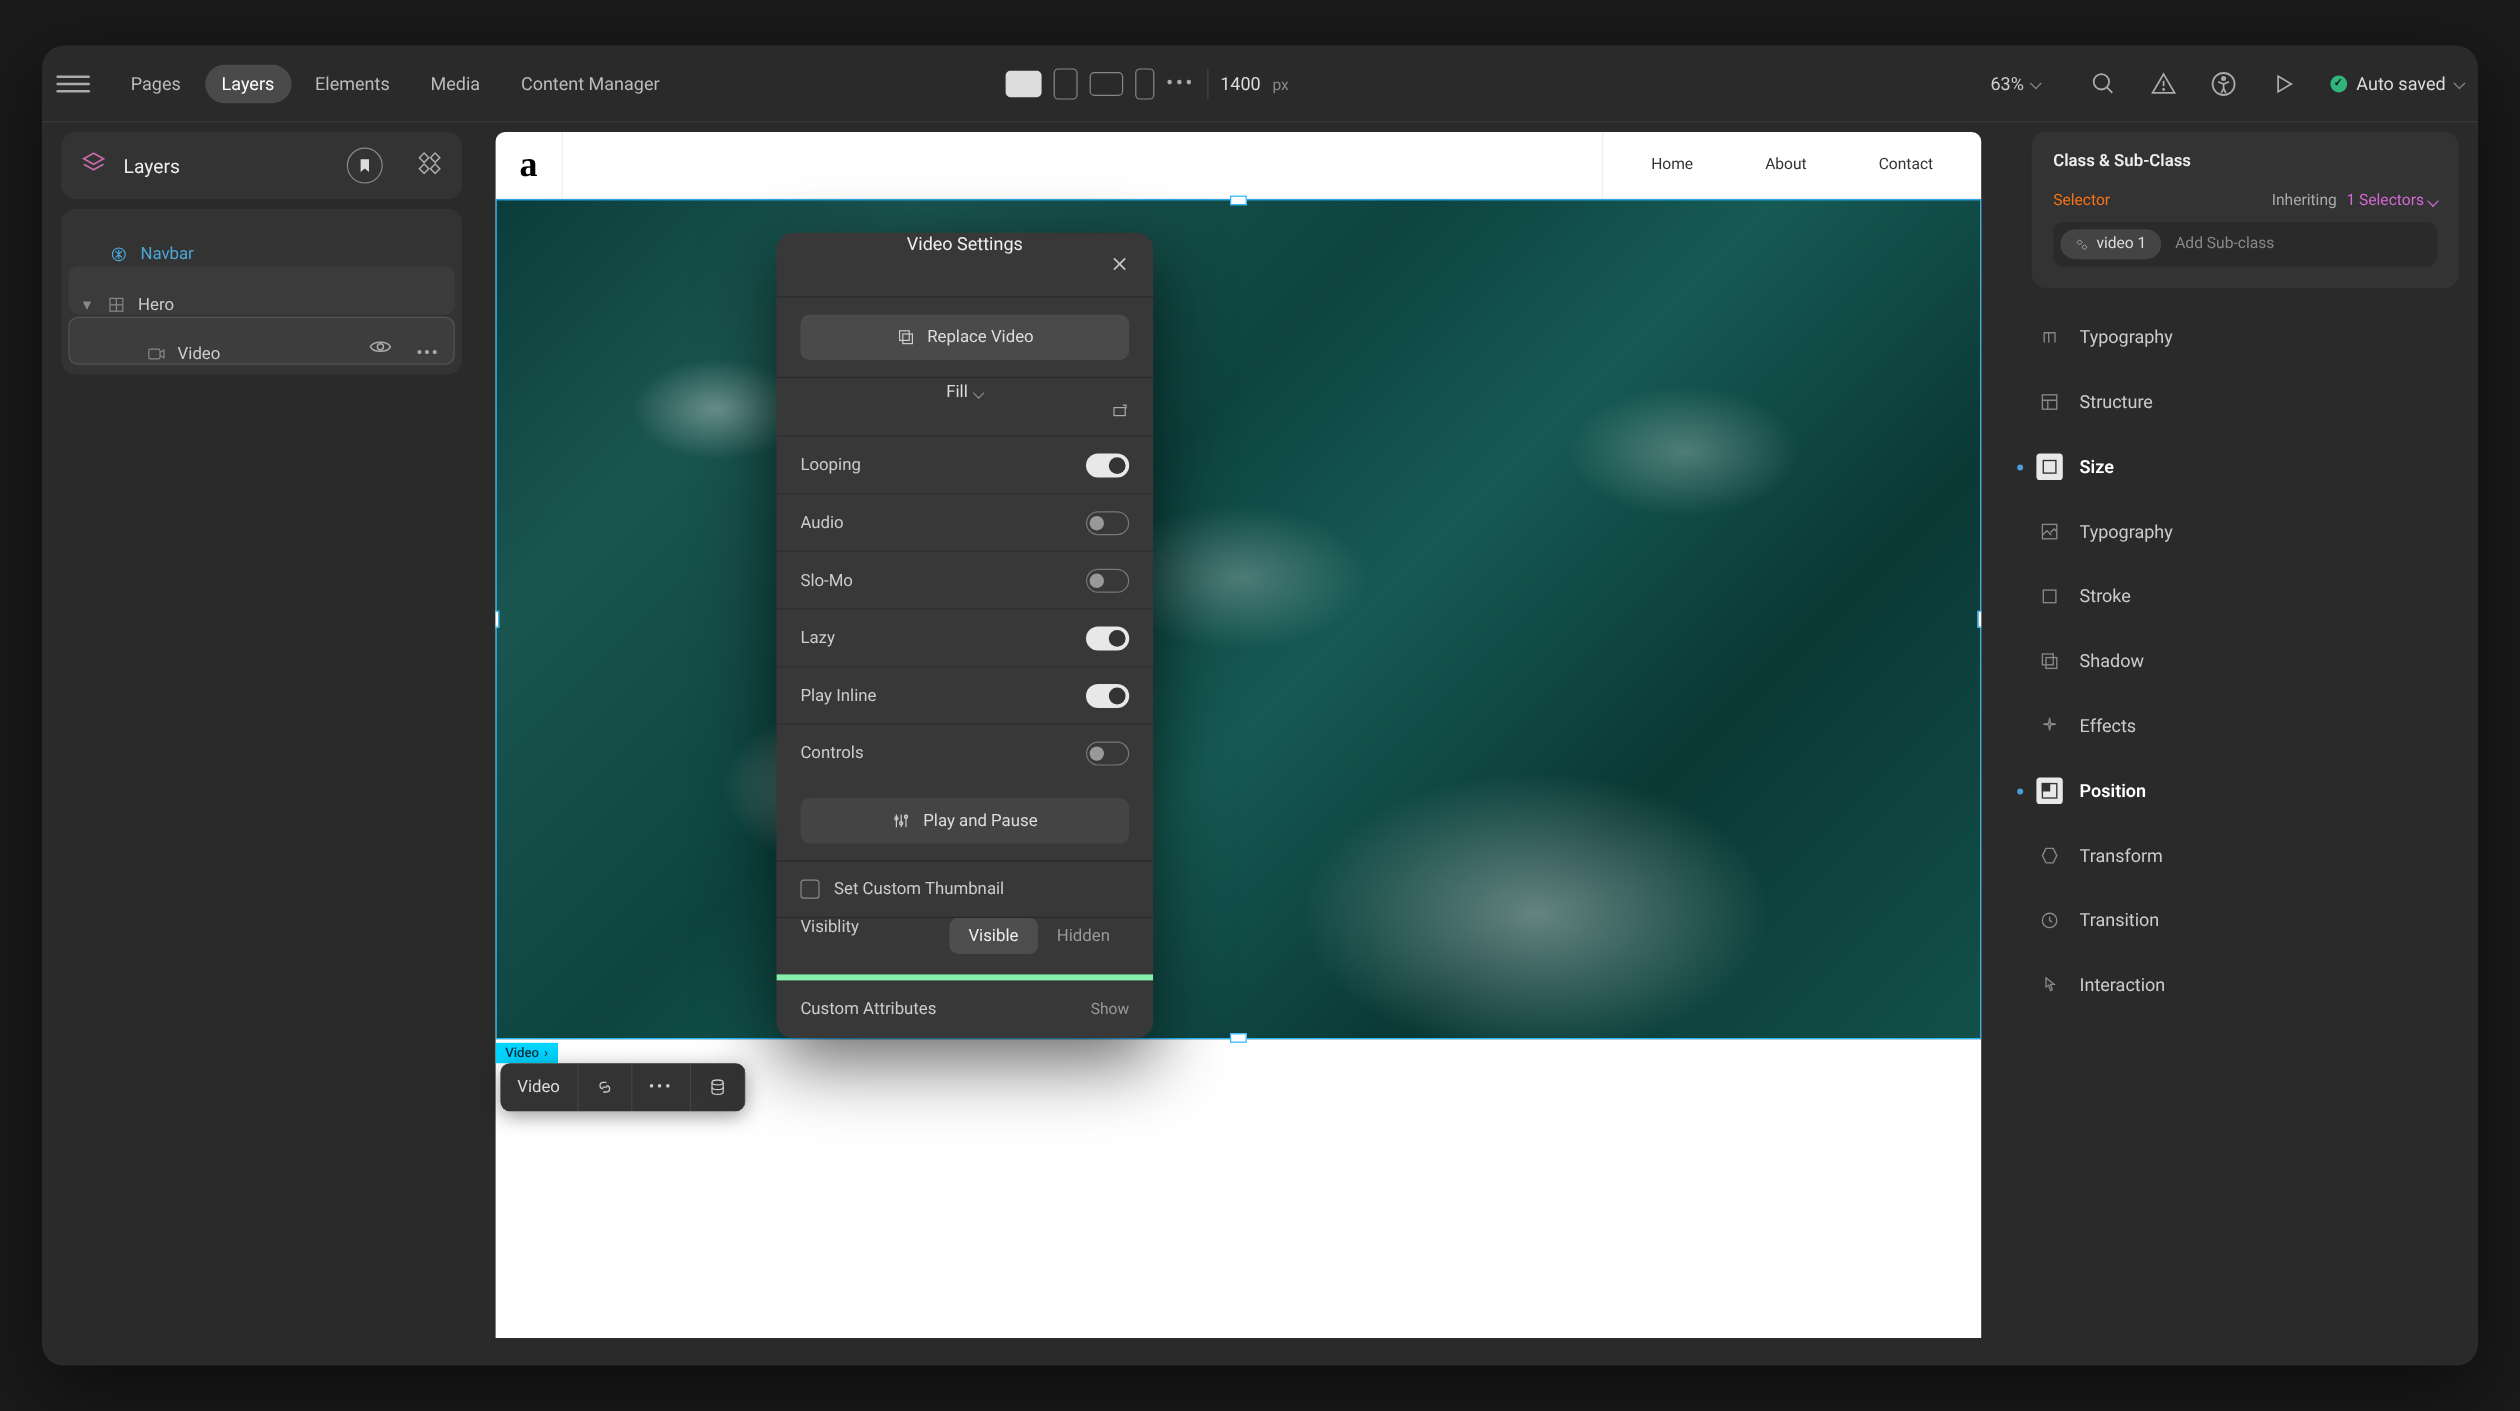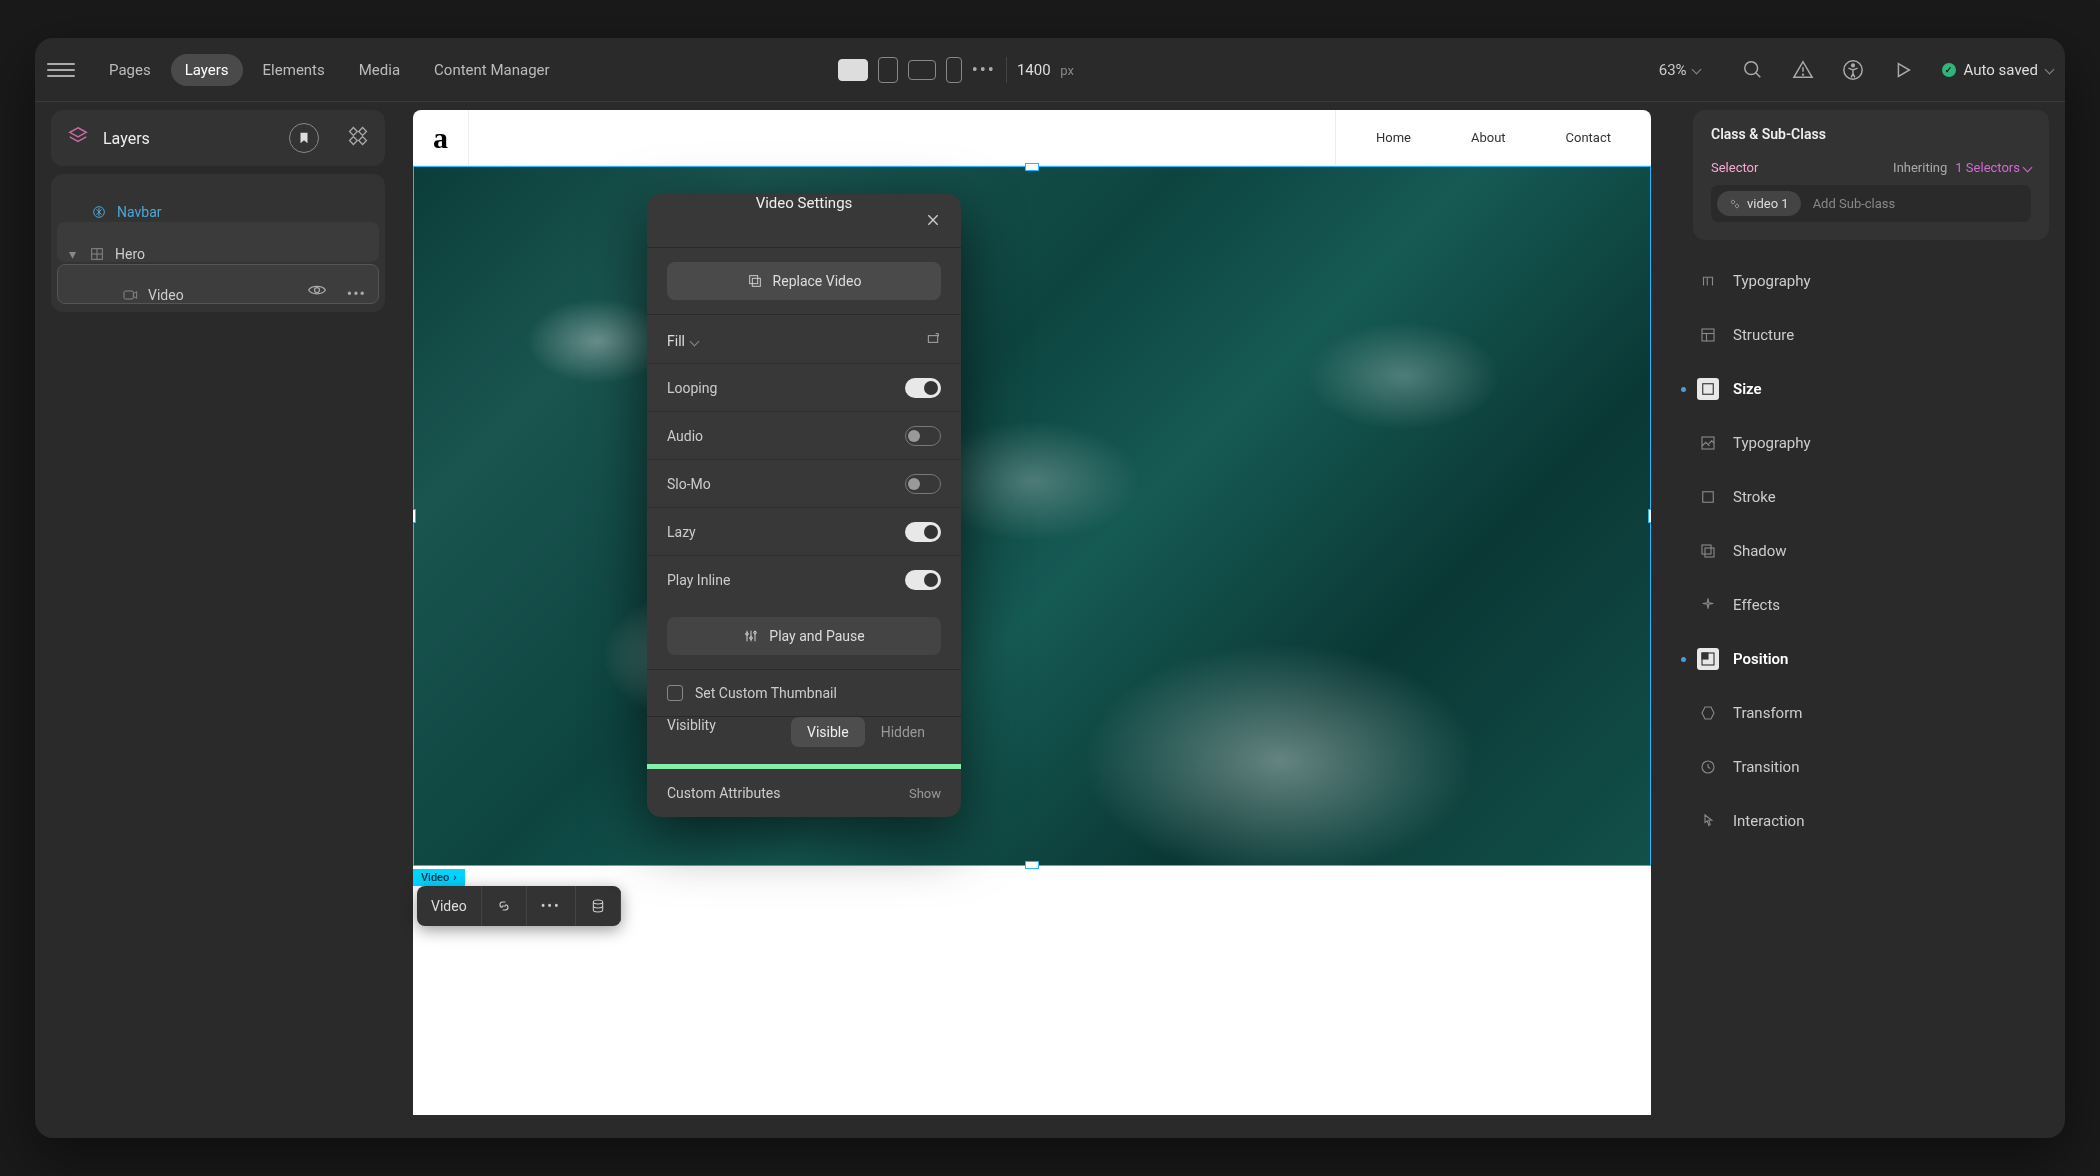--- a/index.html
+++ b/index.html
@@ -84,21 +84,21 @@
   
   .popover{position:absolute;left:612px;top:156px;width:314px;background:#383838;border-radius:14px;box-shadow:0 20px 60px rgba(0,0,0,.6);z-index:10;overflow:hidden;}
   .pop-row{padding:0 20px;}
   .pop-header{display:flex;align-items:center;height:54px;border-bottom:1px solid #2a2a2a;flex-direction:column;}
   .pop-header .title{color:#eee;font-size:15px;}
   .pop-header .close{margin-left:auto;}
   .pop-header .close svg{width:16px;height:16px;stroke:#ccc;stroke-width:2;}
   .replace-btn{margin:14px 20px;height:38px;background:#4a4a4a;border-radius:8px;display:flex;align-items:center;justify-content:center;gap:10px;color:#ddd;font-size:14px;cursor:pointer;}
   .replace-btn svg{width:16px;height:16px;stroke:#ccc;fill:none;stroke-width:1.5;}
   .sep{height:1px;background:#2a2a2a;margin:4px 0;}
-  .fill-row{display:flex;align-items:center;height:44px;}
+  .fill-row{display:flex;align-items:center;height:44px;flex-direction:column;}
   .fill-row .label{color:#ddd;font-size:14px;display:flex;align-items:center;gap:6px;}
   .fill-row .expand{margin-left:auto;}
   .fill-row svg{width:16px;height:16px;stroke:#aaa;fill:none;stroke-width:1.5;}
   .toggle-row{display:flex;align-items:center;height:48px;border-top:1px solid #2e2e2e;}
   .toggle-row .label{color:#ccc;font-size:14px;}
   .toggle{margin-left:auto;width:36px;height:20px;border-radius:10px;position:relative;cursor:pointer;}
   .toggle.on{background:#e8e8e8;}
   .toggle.off{background:transparent;border:1.5px solid #777;}
   .toggle .knob{position:absolute;width:14px;height:14px;border-radius:50%;top:50%;transform:translateY(-50%);}
   .toggle.on .knob{right:3px;background:#333;}
@@ -118,21 +118,21 @@
   .custom-attr-row .show{margin-left:auto;color:#999;font-size:13px;cursor:pointer;}
 
   
   .right-panel{position:absolute;right:16px;top:72px;width:356px;}
   .cls-box{background:#333;border-radius:12px;padding:14px 18px 18px;}
   .cls-head{display:flex;align-items:center;}
   .cls-head .title{color:#eee;font-size:14px;font-weight:600;}
   .cls-head .expand{margin-left:auto;}
   .cls-head .expand svg{width:16px;height:16px;stroke:#aaa;fill:none;stroke-width:1.5;}
   .selector-bar{display:flex;align-items:center;margin-top:16px;font-size:13px;}
-  .selector-bar .lab{color:#f9a8d4;}
+  .selector-bar .lab{color:#f97316;}
   .selector-bar .inh{margin-left:auto;color:#aaa;}
   .selector-bar .count{color:#d36ad3;margin-left:8px;display:flex;align-items:center;gap:4px;}
   .chip-row{margin-top:10px;display:flex;align-items:center;gap:12px;background:#2a2a2a;border-radius:8px;padding:6px;}
   .chip{background:#444;border-radius:14px;padding:5px 12px;color:#ddd;font-size:13px;display:flex;align-items:center;gap:6px;}
   .chip svg{width:12px;height:12px;stroke:#aaa;fill:none;stroke-width:1.5;}
   .add-sub{color:#888;font-size:13px;}
   .style-list{margin-top:14px;}
   .style-item{height:54px;display:flex;align-items:center;gap:14px;padding:0 4px;color:#ccc;font-size:15px;cursor:pointer;position:relative;}
   .style-item.hl{font-weight:600;color:#fff;}
   .style-item.hl::before{content:"";position:absolute;left:-12px;width:5px;height:5px;background:#4a9dd8;border-radius:50%;}
@@ -358,20 +358,26 @@
       <div class="toggle on">
           <div class="knob"></div>
         </div>
     </div>
     <div class="toggle-row pop-row">
       <span class="label">Play Inline</span>
       <div class="toggle on">
           <div class="knob"></div>
         </div>
     </div>
+    <div class="toggle-row pop-row">
+      <span class="label">Controls</span>
+      <div class="toggle off">
+          <div class="knob"></div>
+        </div>
+    </div>
     <div class="play-pause-btn">
       <svg viewBox="0 0 24 24">
           <line x1="6" y1="4" x2="6" y2="20"></line>
           <circle cx="6" cy="9" r="2"></circle>
           <line x1="12" y1="4" x2="12" y2="20"></line>
           <circle cx="12" cy="15" r="2"></circle>
           <line x1="18" y1="4" x2="18" y2="20"></line>
           <circle cx="18" cy="7" r="2"></circle>
         </svg>
       <span>Play and Pause</span>

